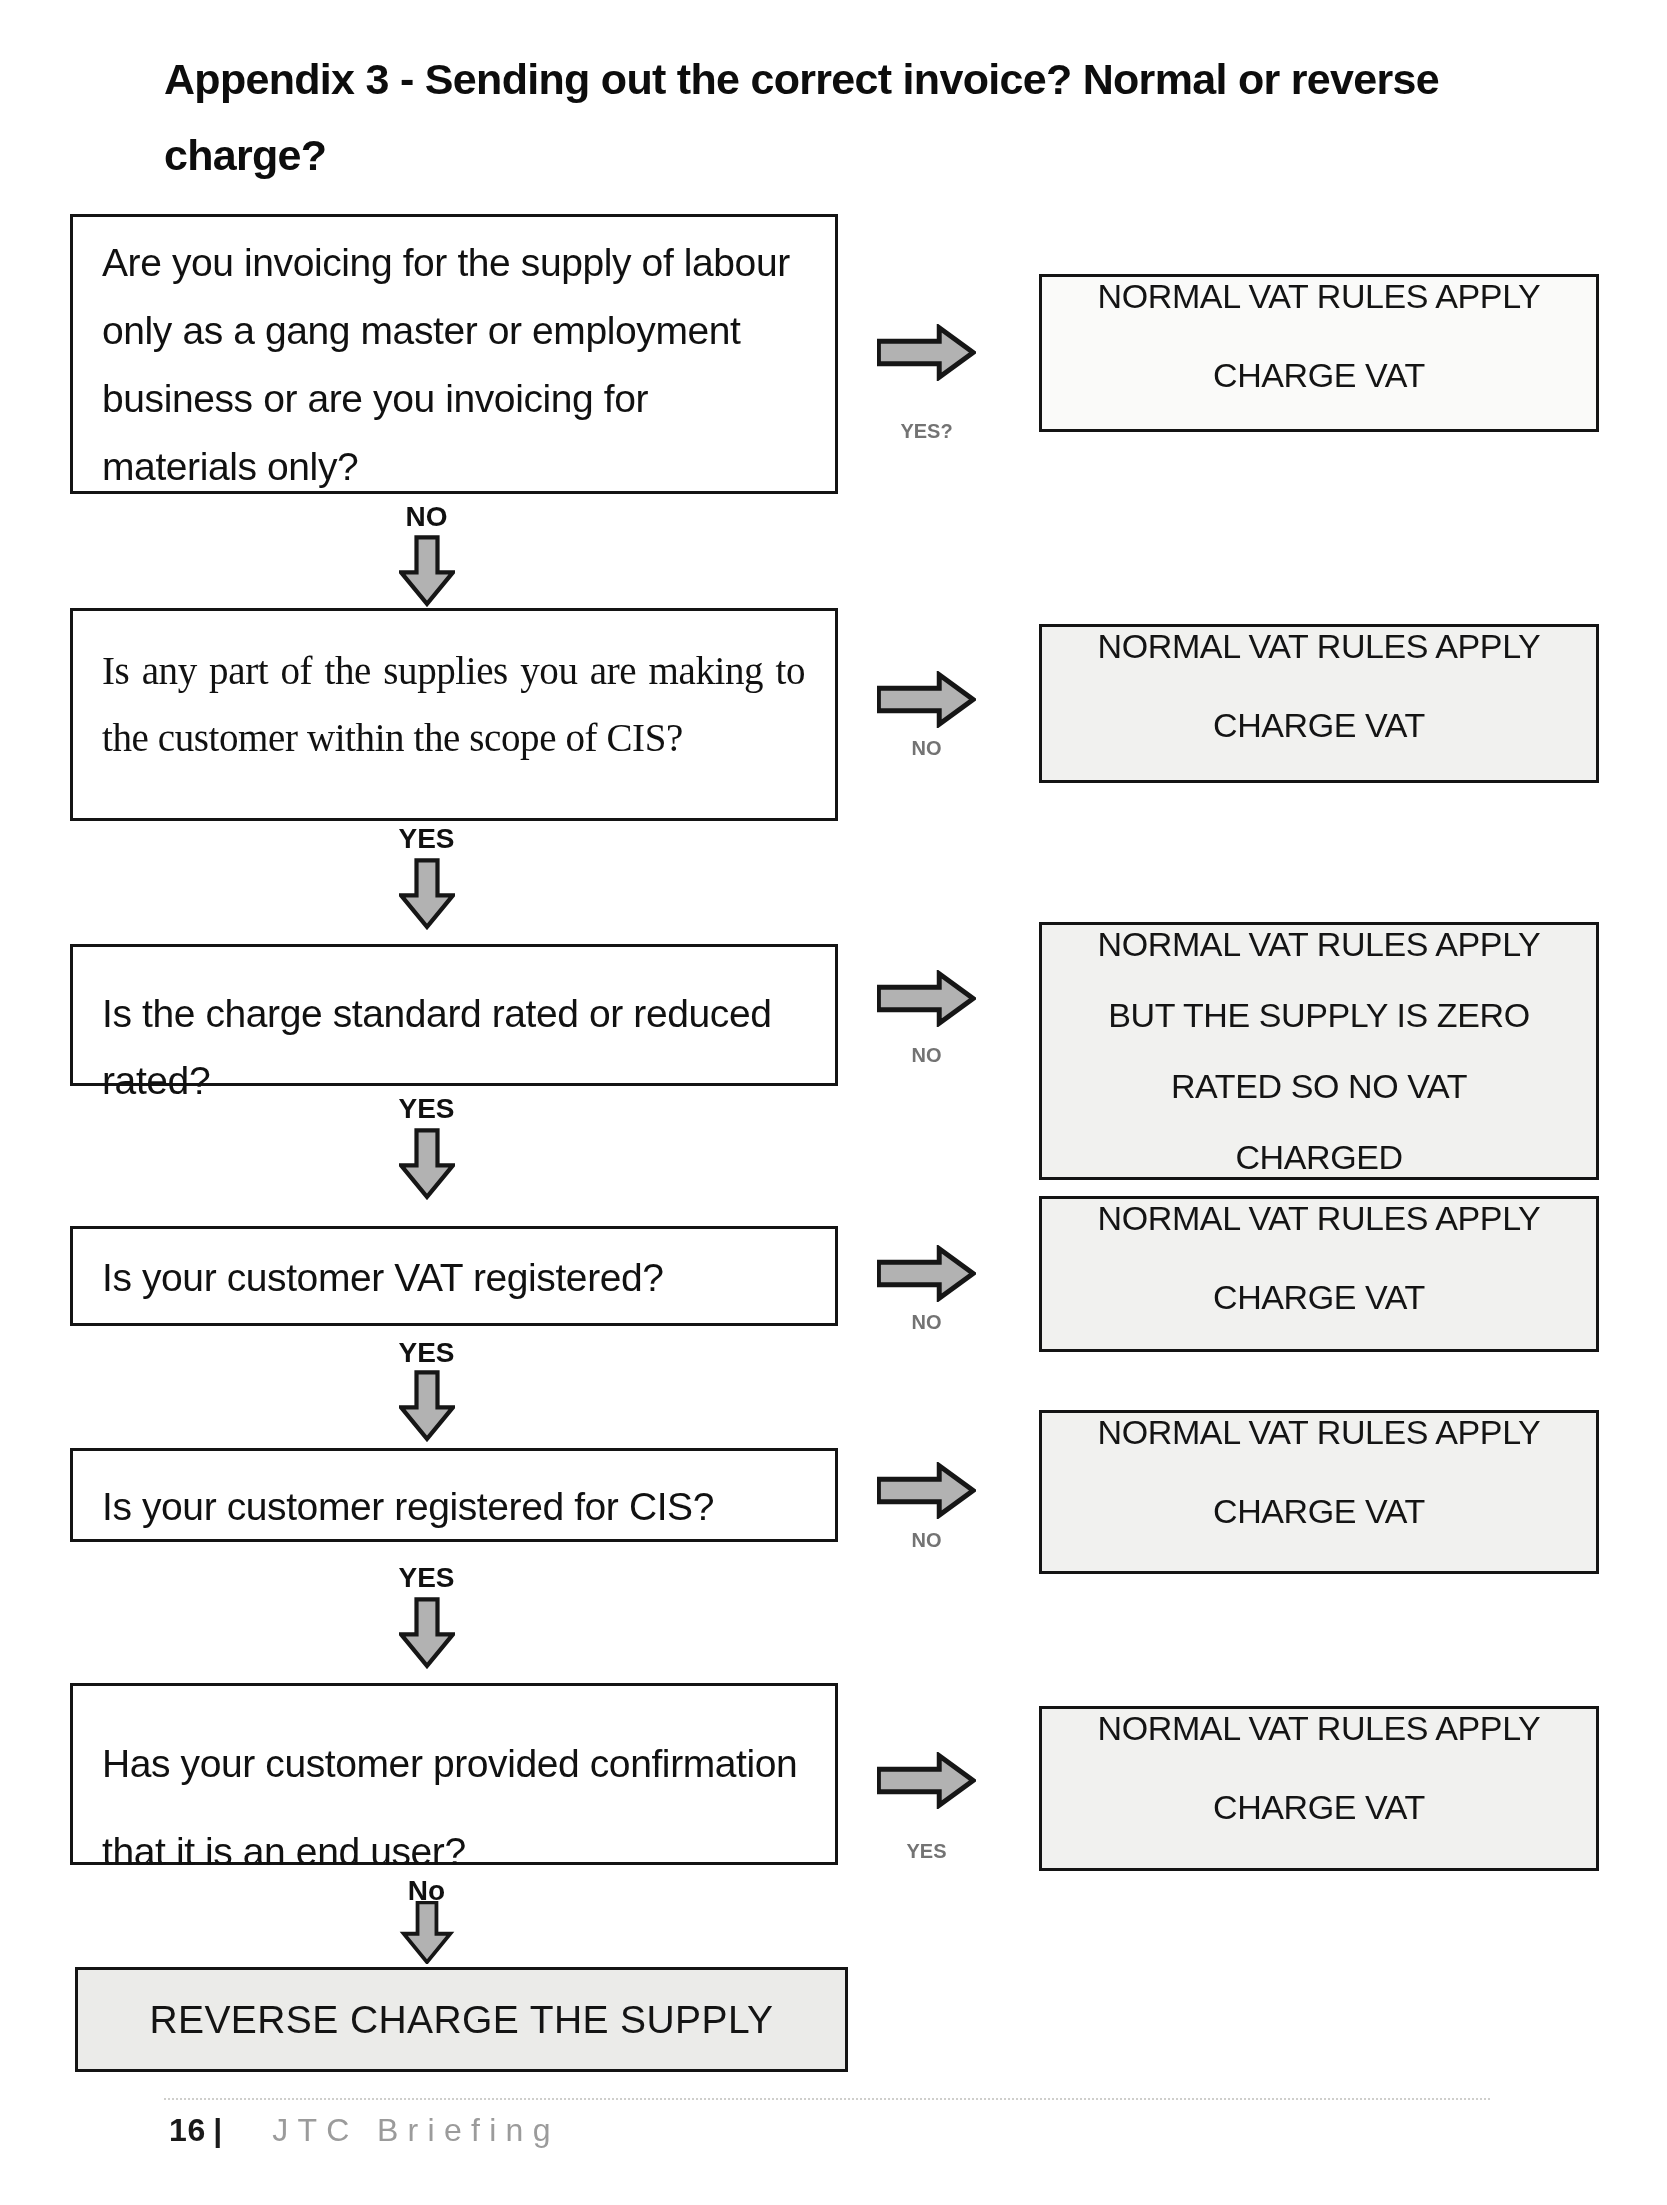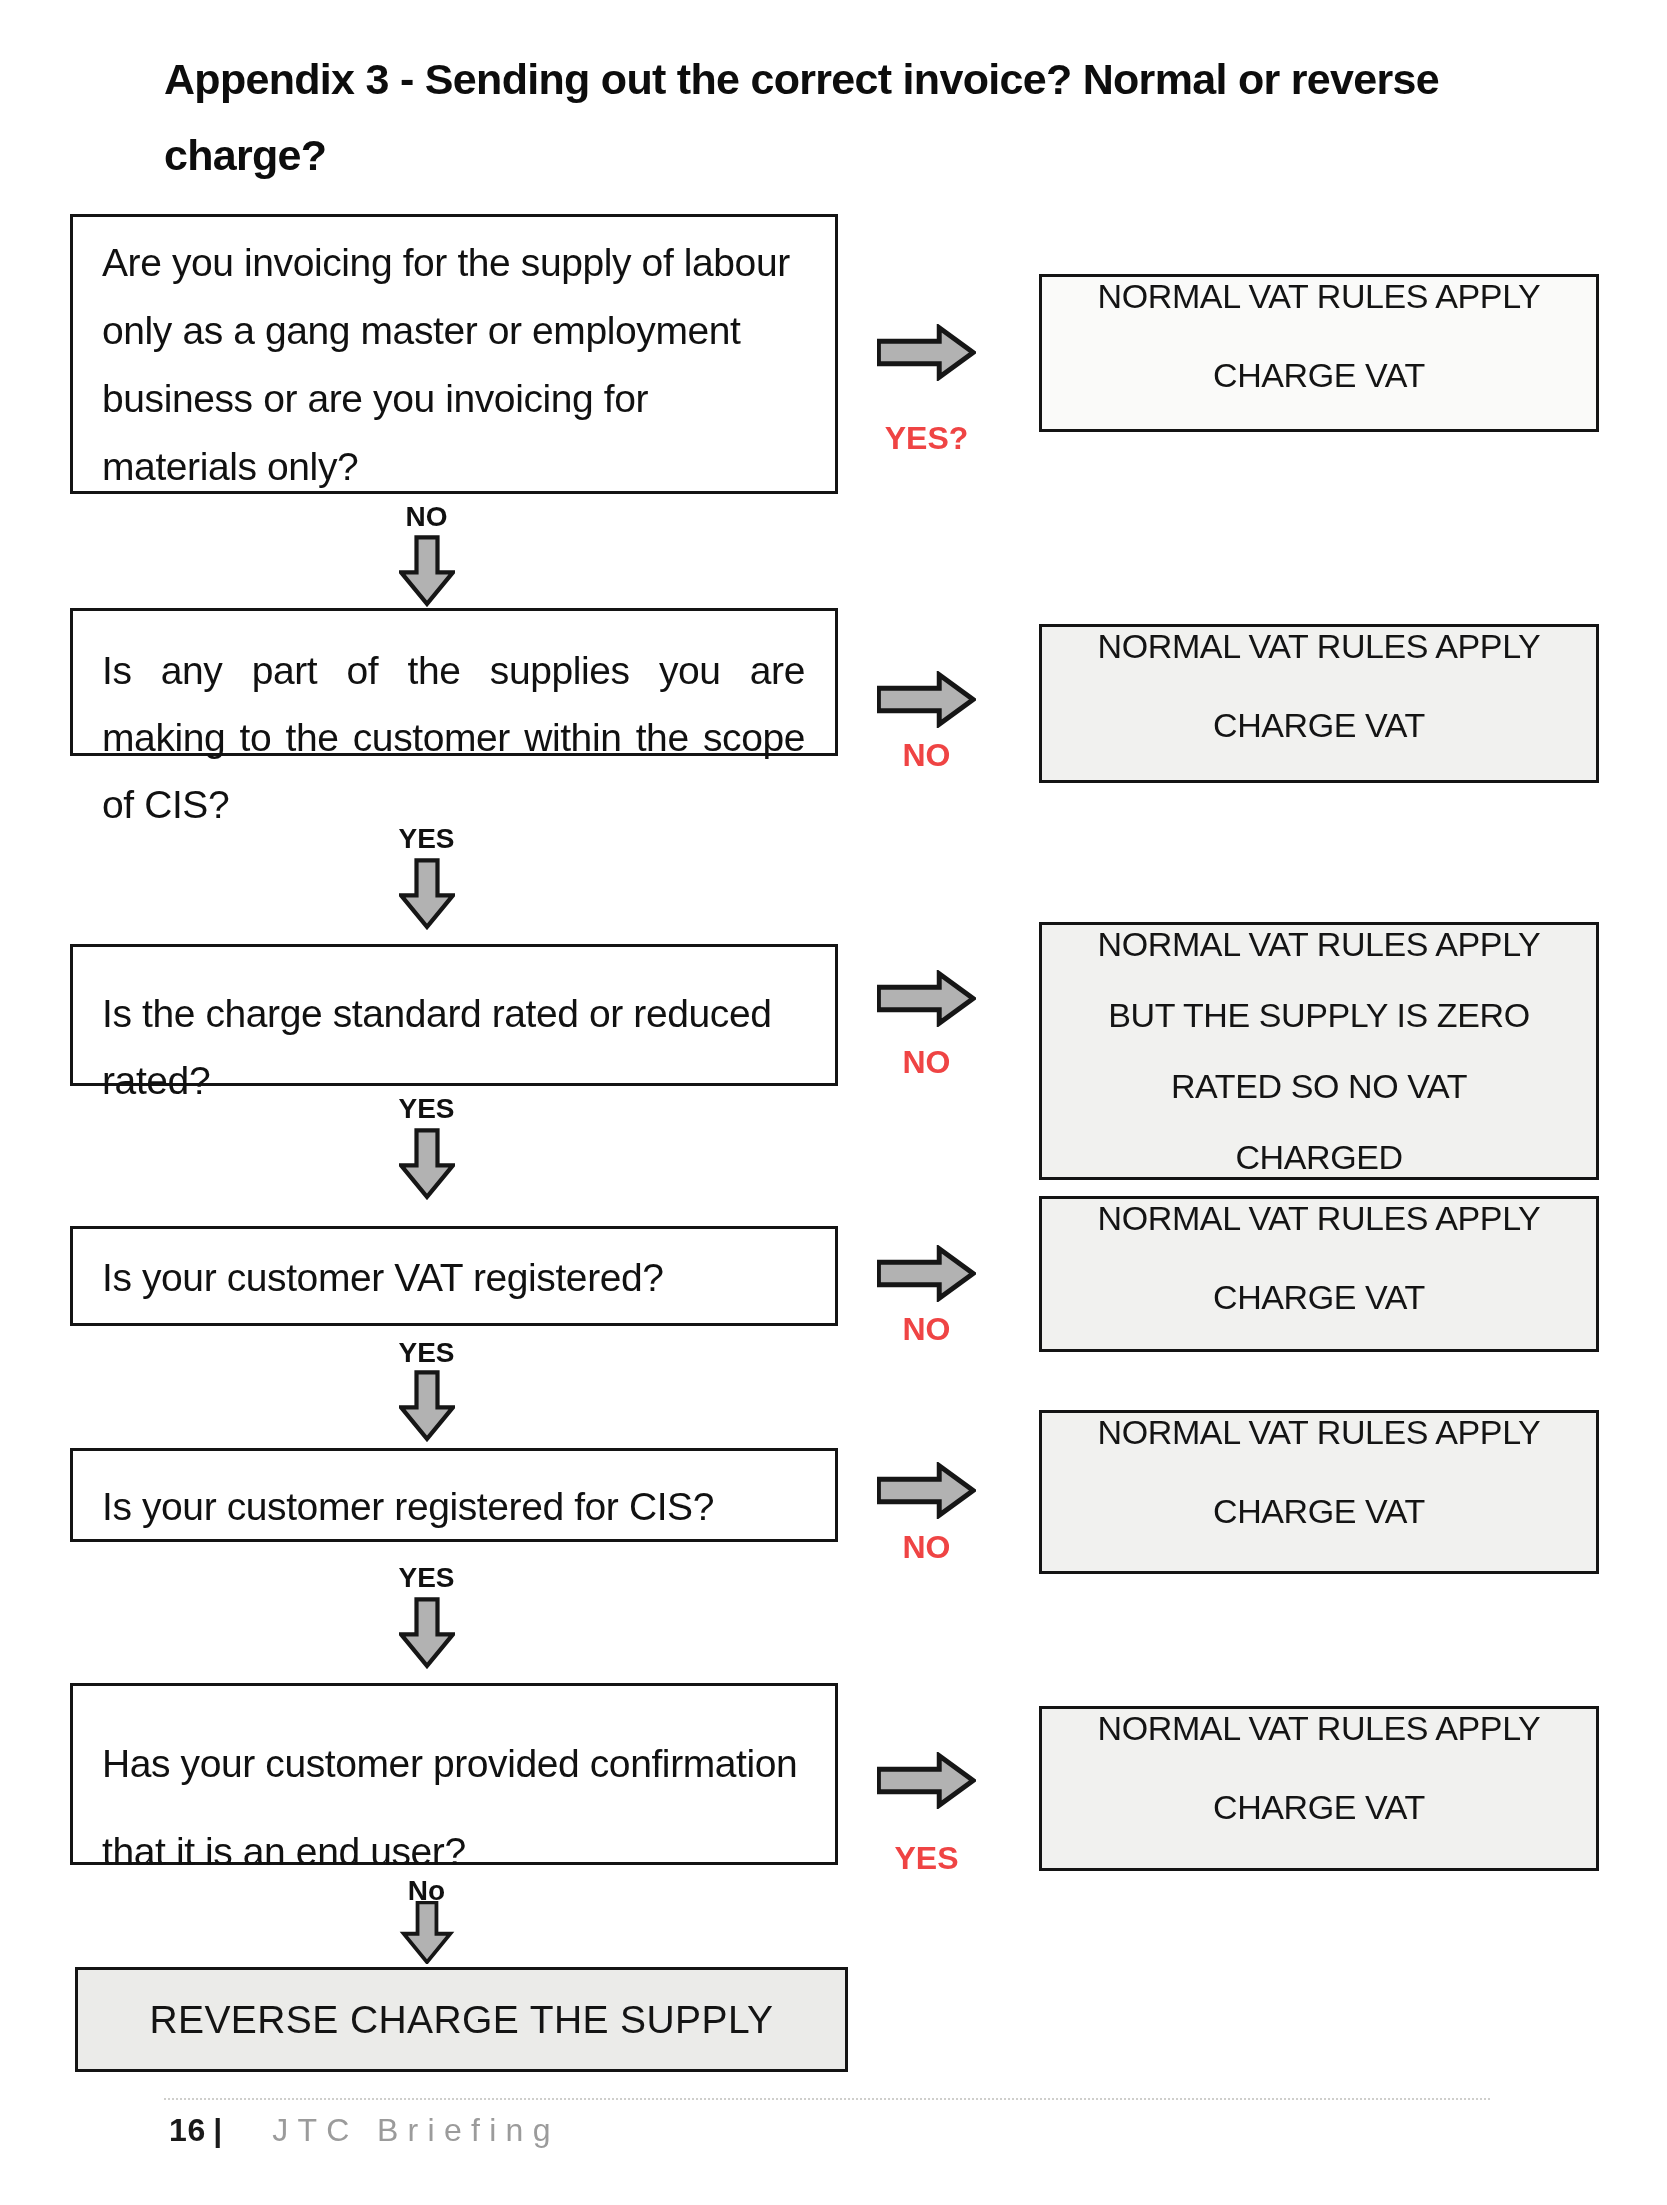--- a/index.html
+++ b/index.html
@@ -38,21 +38,21 @@
   }
   .rbox.white{background:#fafaf9;}
   .rbox.gap2{row-gap:40px;}
   .rbox.gap4{row-gap:32px;}
   .flow-label{
     position:absolute;width:115px;text-align:center;
     font-size:28px;font-weight:bold;color:#111;letter-spacing:0;
   }
   .branch-label{
     position:absolute;width:115px;text-align:center;
-    font-size:32px;font-weight:bold;color:#ef4444;
+    font-size:20px;font-weight:bold;color:#737373;
   }
   .arrow-right{position:absolute;left:877px;width:99px;height:57px;}
   .arrow-down{position:absolute;left:399px;width:56px;height:72px;}
   .final-box{
     position:absolute;left:75px;top:1967px;width:773px;height:105px;
     background:#ebebe9;border:3.6px solid #141414;box-sizing:border-box;
     display:flex;align-items:center;justify-content:center;
     font-size:39px;font-weight:500;letter-spacing:0.4px;color:#141414;
   }
   .footer-rule{
@@ -84,21 +84,21 @@
   <span class="branch-label" style="left:869px;top:420px;">YES?</span>
   <div class="rbox white gap2" style="top:274px;height:158px;">
     <span>NORMAL VAT RULES APPLY</span>
     <span>CHARGE VAT</span>
   </div>
   <span class="flow-label" style="left:369px;top:501px;">NO</span>
   <svg class="arrow-down" style="top:535px;" viewBox="0 0 80 100">
     <polygon points="25,2 55,2 55,52 77,52 40,97 3,52 25,52" fill="#b2b2b2" stroke="#161616" stroke-width="6"></polygon>
   </svg>
 
-  <div class="qbox q1" style="top:608px;height:148px;">
+  <div class="qbox q1" style="top:608px;height:213px;font-family:Liberation Serif, serif;">
     <span class="qtext">Is any part of the supplies you are making to the customer within the scope of CIS?</span>
   </div>
   <svg class="arrow-right" style="top:671px;" viewBox="0 0 140 80">
     <polygon points="2,24 88,24 88,5 136,40 88,75 88,56 2,56" fill="#b2b2b2" stroke="#161616" stroke-width="7"></polygon>
   </svg>
   <span class="branch-label" style="left:869px;top:737px;">NO</span>
   <div class="rbox gap2" style="top:624px;height:159px;">
     <span>NORMAL VAT RULES APPLY</span>
     <span>CHARGE VAT</span>
   </div>

